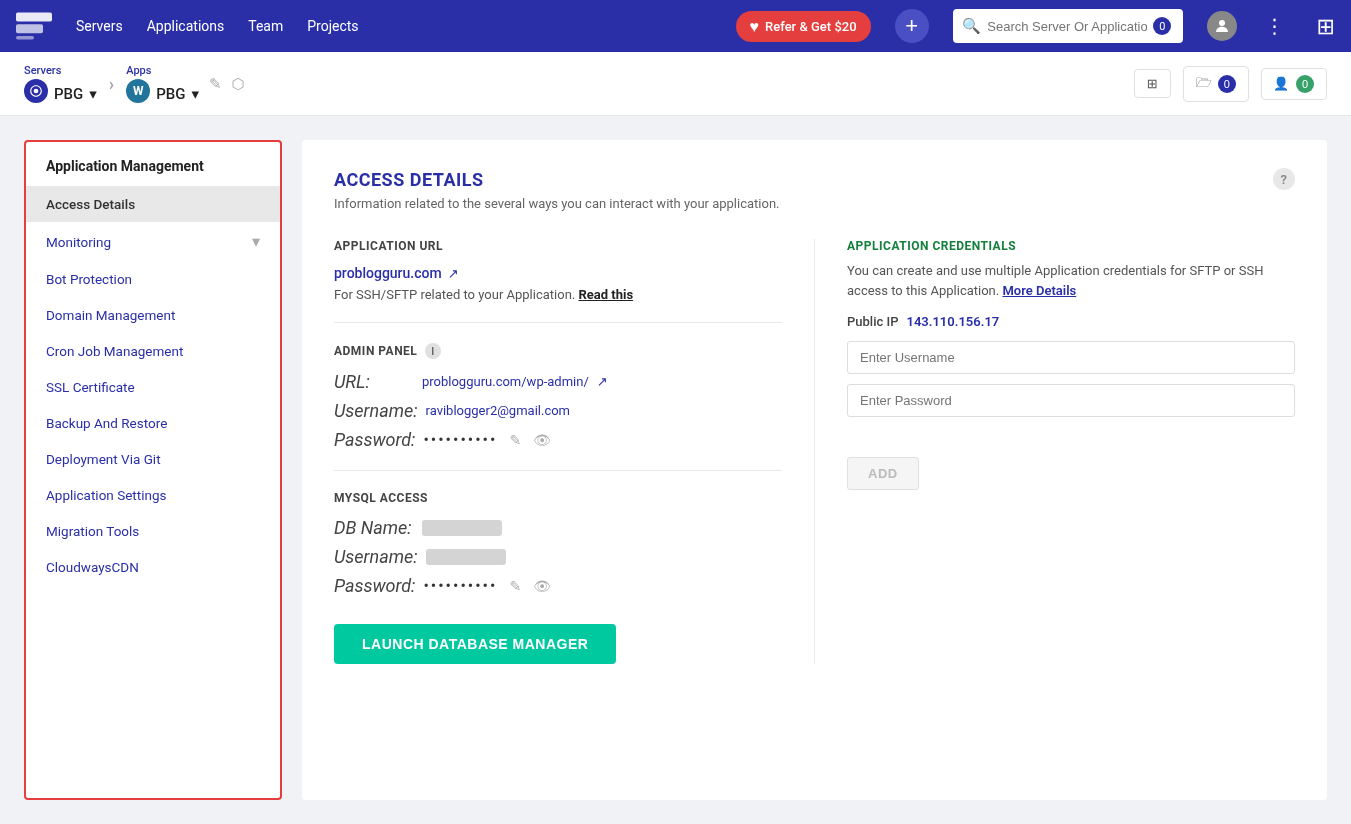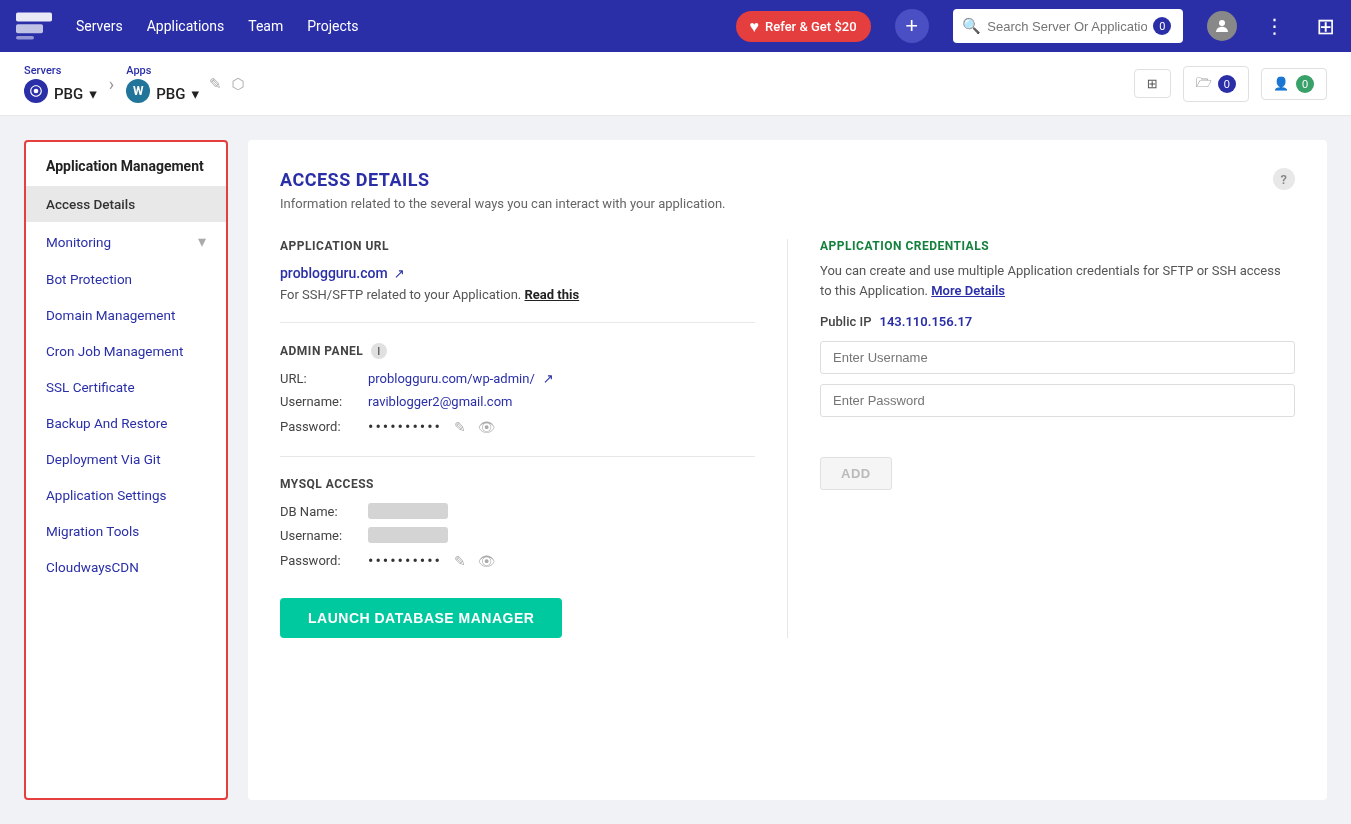--- a/index.html
+++ b/index.html
@@ -111,21 +111,21 @@
     
     .main-layout {
       display: flex;
       padding: 24px;
       gap: 20px;
       min-height: calc(100vh - 116px);
     }
 
     
     .sidebar {
-      width: 204px;
+      width: 258px;
       flex-shrink: 0;
       background: #fff;
       border: 2px solid #e53e3e;
       border-radius: 4px;
       padding: 16px 0;
     }
     .sidebar-title {
       font-size: 14px; font-weight: 700; color: #222;
       padding: 0 20px 12px;
     }
@@ -180,21 +180,21 @@
     .ssh-hint { font-size: 13px; color: #555; margin-bottom: 20px; }
     .ssh-hint a { color: #222; font-weight: 700; text-decoration: underline; cursor: pointer; }
 
     .info-icon-inline {
       display: inline-flex; align-items: center; justify-content: center;
       width: 16px; height: 16px; border-radius: 50%; background: #e0e0e0;
       color: #666; font-size: 10px; margin-left: 4px; cursor: pointer; font-weight: 700;
     }
 
     .field-row { display: flex; align-items: center; margin-bottom: 8px; gap: 8px; }
-    .field-label { font-size: 13px; color: #444; min-width: 80px; }
+    .field-label { font-size: 18px; color: #444; min-width: 80px; font-style: italic; }
     .field-value { font-size: 13px; color: #2a2fa8; }
     .password-dots { letter-spacing: 2px; font-size: 16px; color: #333; }
     .field-icon { color: #aaa; font-size: 14px; cursor: pointer; margin-left: 4px; }
 
     .section-divider { border: none; border-top: 1px solid #e8e8e8; margin: 20px 0; }
 
     .mysql-section { margin-top: 8px; }
     .mysql-title { font-size: 12px; font-weight: 700; color: #444; letter-spacing: 0.5px; text-transform: uppercase; margin-bottom: 12px; }
 
     .blurred-box {

